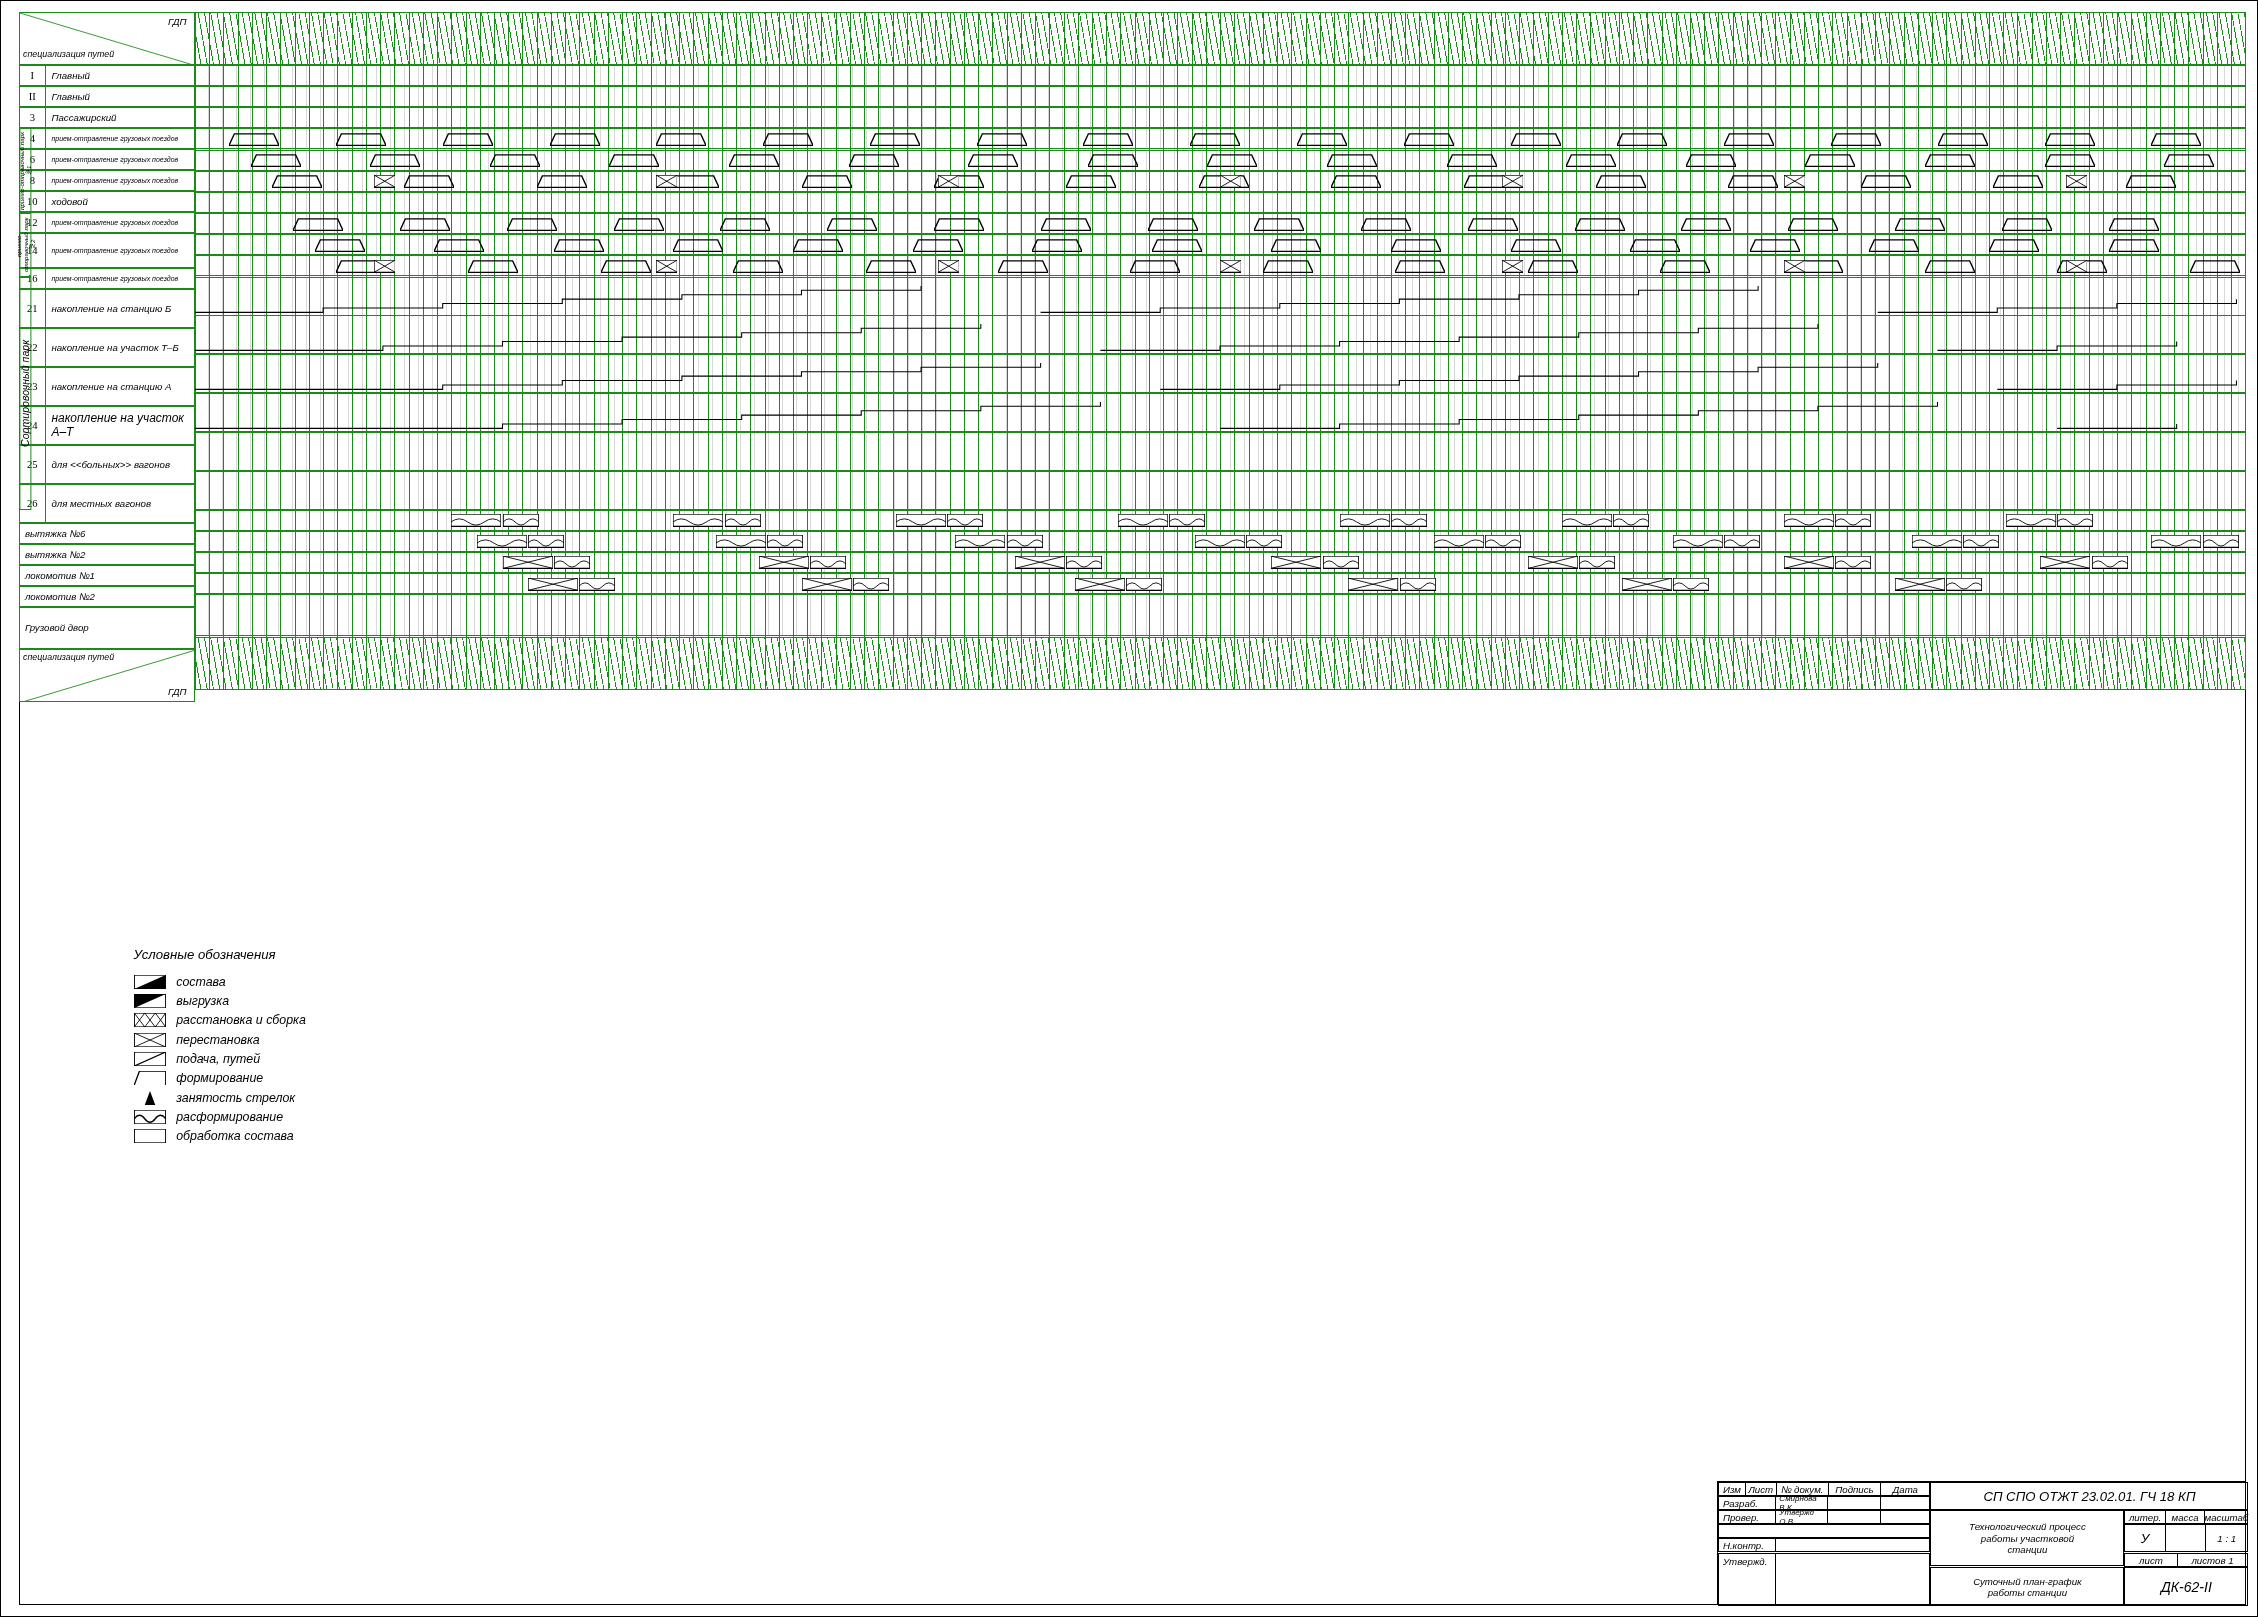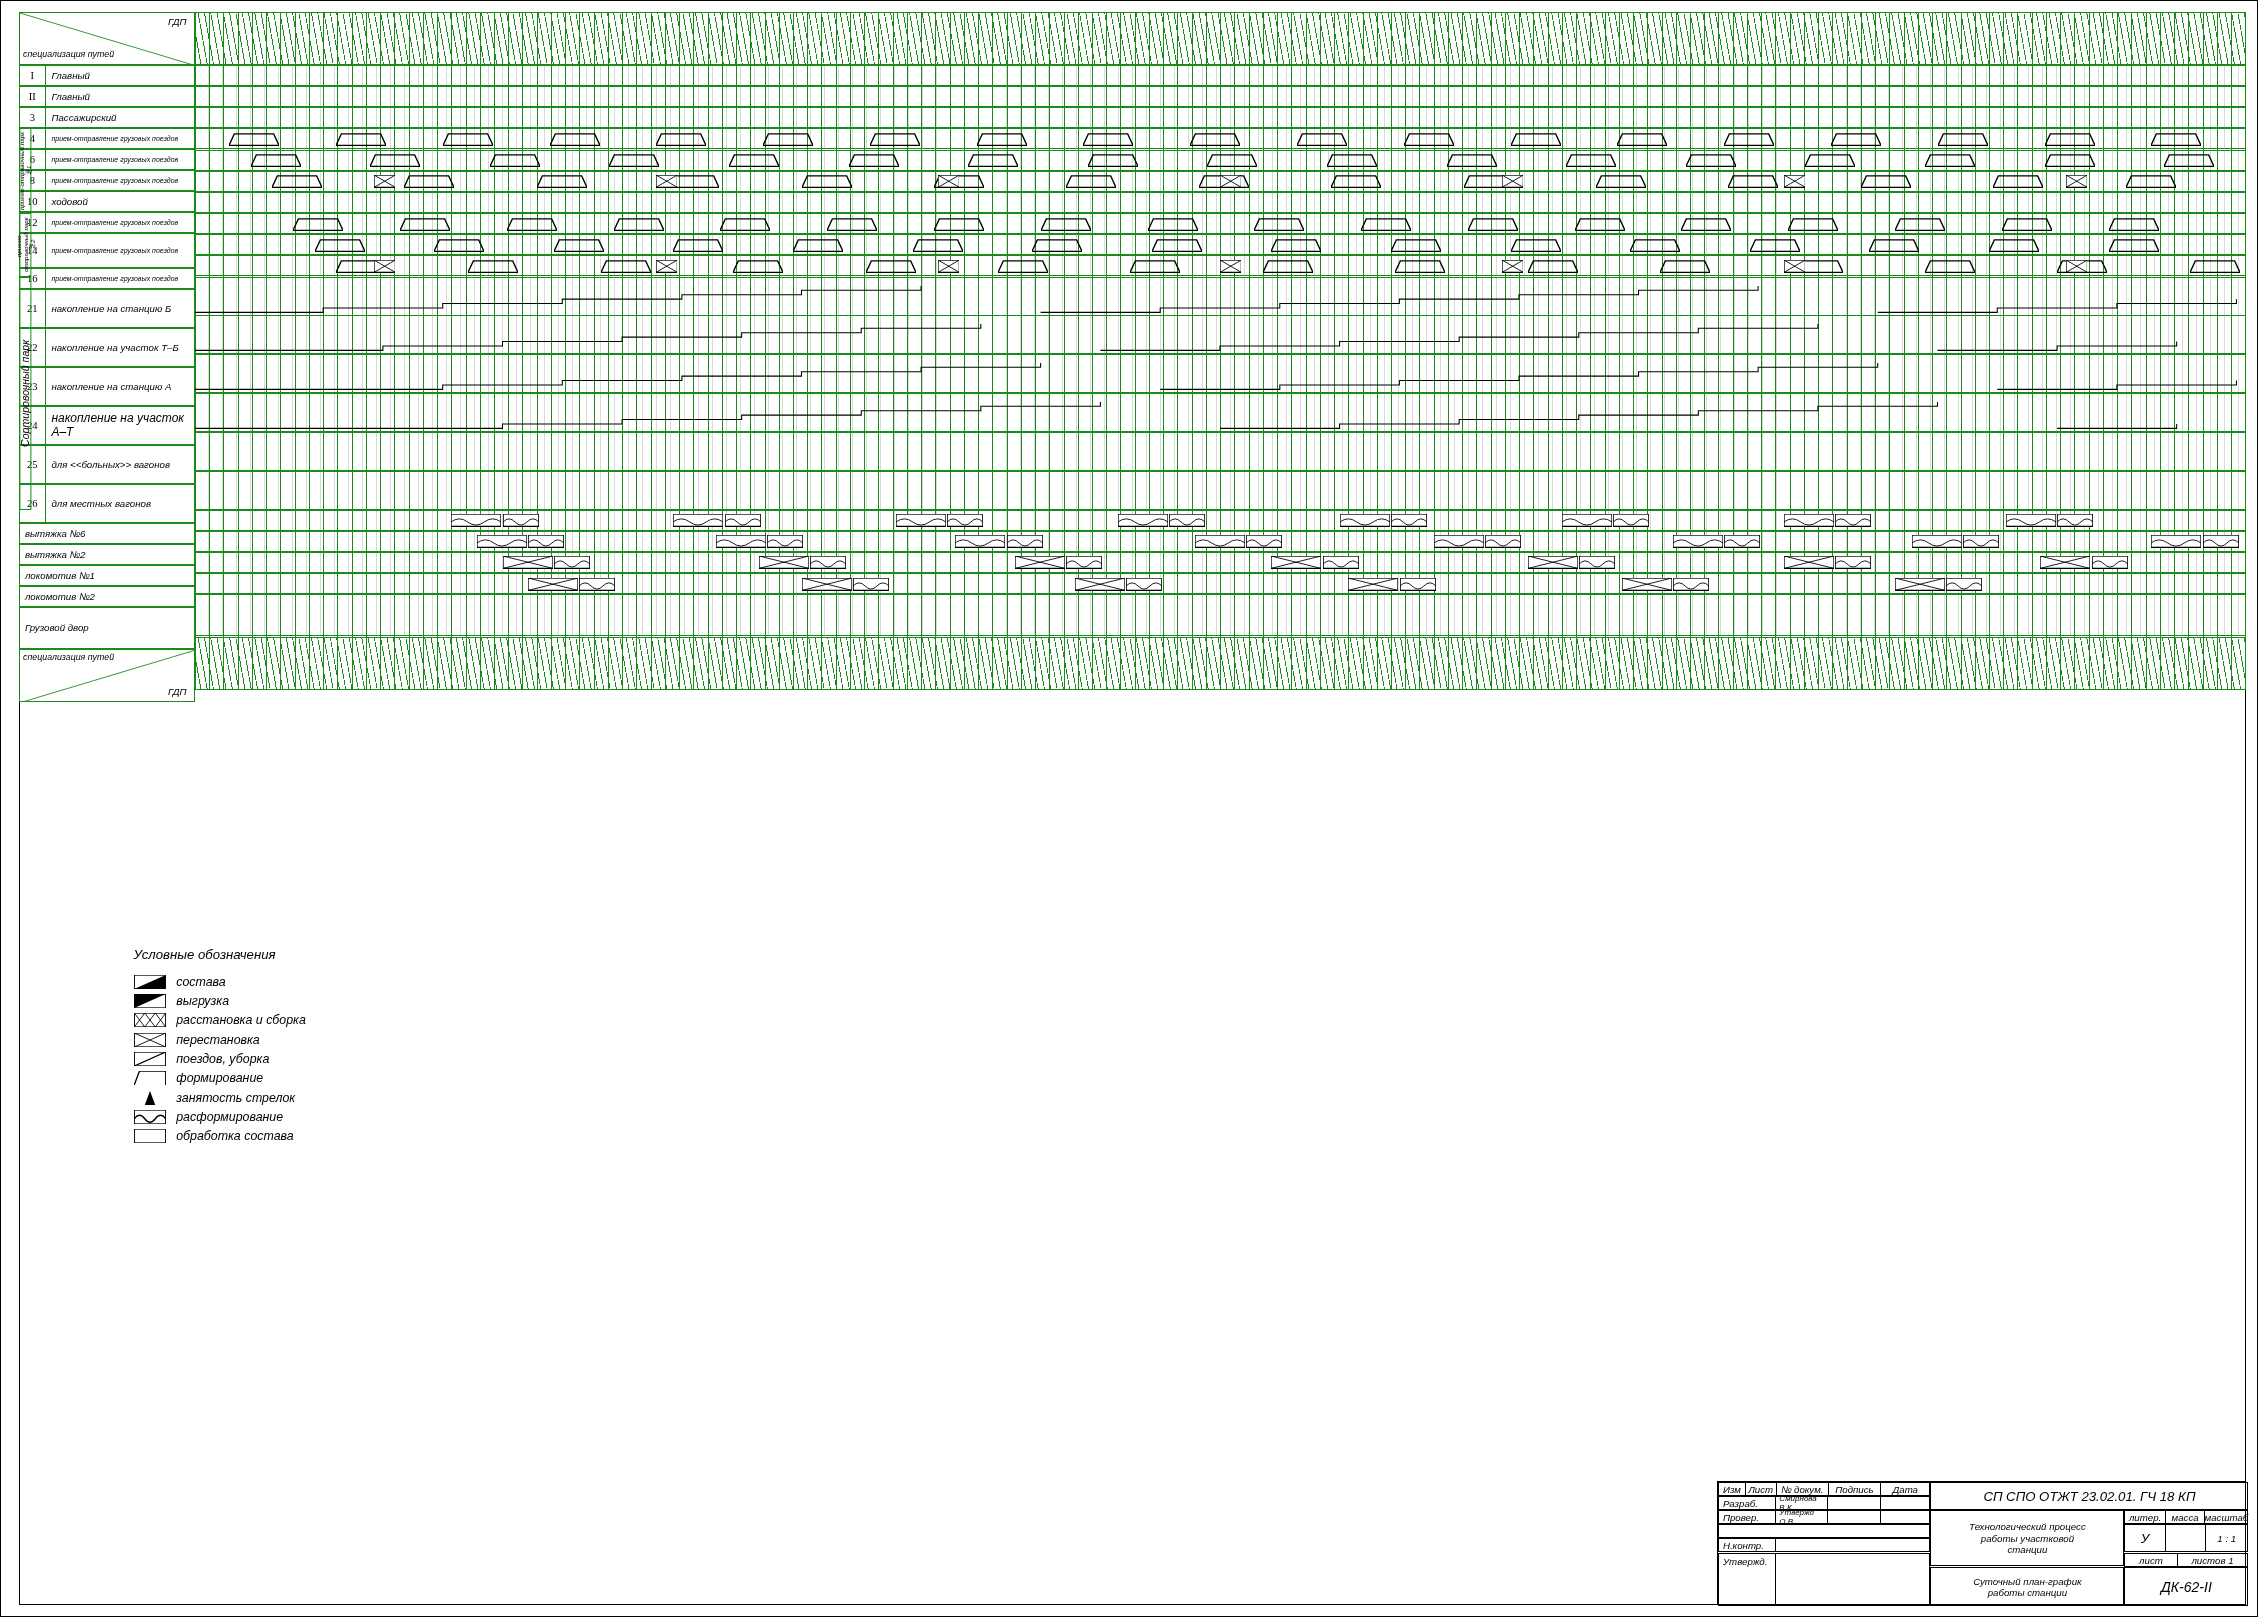--- a/index.html
+++ b/index.html
@@ -1109,21 +1109,21 @@
                 <line x1="0" y1="0" x2="36" y2="16" stroke="#000"></line>
                 <line x1="0" y1="16" x2="36" y2="0" stroke="#000"></line>
               </svg></div>
             <div class="legend-label">перестановка</div>
           </div>
           <div class="legend-item">
             <div class="legend-swatch" style="border: none;"><svg width="32" height="14" viewBox="0 0 36 16">
                 <rect x="0" y="0" width="36" height="16" fill="#fff" stroke="#000" stroke-width="1.5"></rect>
                 <line x1="0" y1="16" x2="36" y2="0" stroke="#000" stroke-width="1.5"></line>
               </svg></div>
-            <div class="legend-label">поездов, уборка</div>
+            <div class="legend-label">подача, путей</div>
           </div>
           <div class="legend-item">
             <div class="legend-swatch" style="border: none;"><svg width="32" height="14" viewBox="0 0 36 16">
                 <polyline points="0,16 6,0 36,0 36,16" fill="none" stroke="#000" stroke-width="1.5"></polyline>
               </svg></div>
             <div class="legend-label">формирование</div>
           </div>
           <div class="legend-item">
             <div class="legend-swatch" style="border: none;"><svg width="32" height="14" viewBox="0 0 36 16">
                 <polygon points="12,16 18,0 24,16" fill="#000"></polygon>

